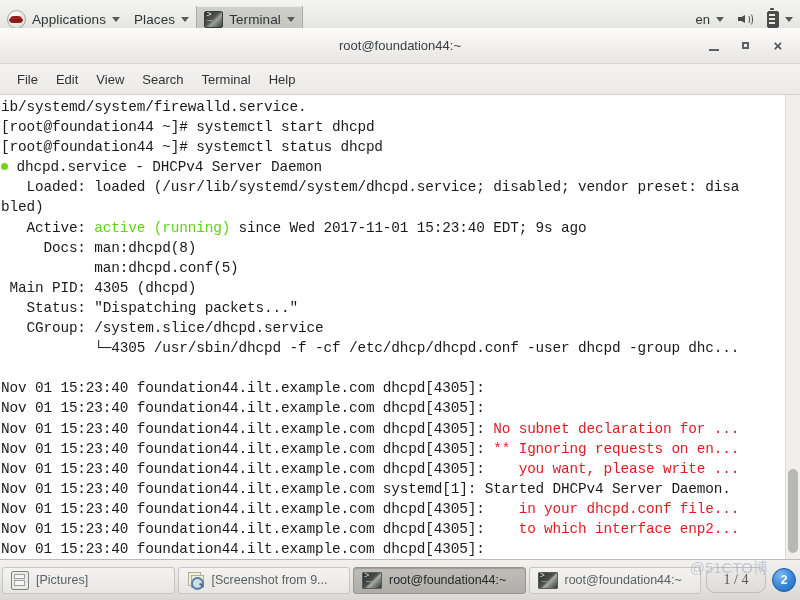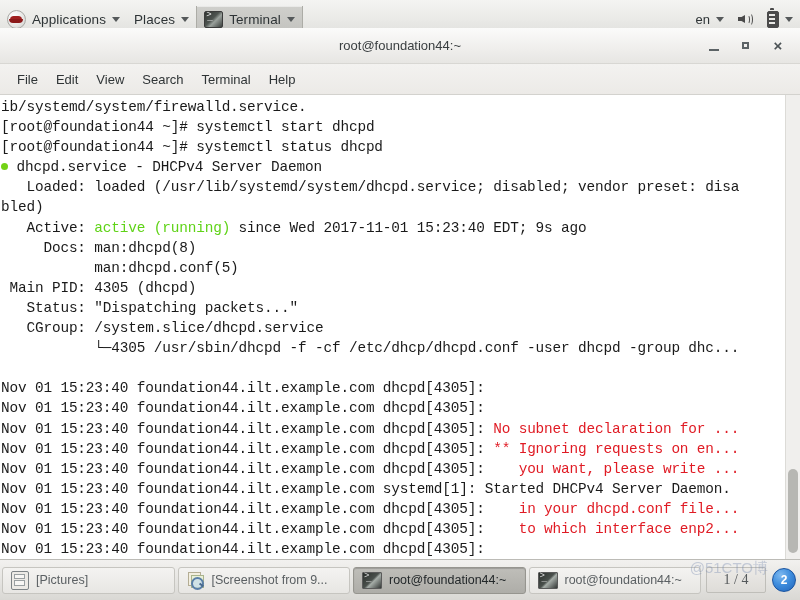--- a/index.html
+++ b/index.html
@@ -385,21 +385,21 @@
     position:absolute; left:3px; top:1px;
     font-family:"Liberation Mono", monospace; font-size:9px; color:#dcdcdc;
   }
 
   #workspace-switcher {
     height: 24px;
     min-width: 48px;
     margin-left: 2px;
     background: linear-gradient(to bottom, #eceae7 0%, #dedcd8 100%);
     border: 1px solid #bfbeb9;
-    border-radius: 2px;
+    border-radius: 9px;
     display: flex;
     align-items: center;
     justify-content: center;
     font-size: 14px;
     color: #55595b;
     font-family: "Liberation Serif", serif;
     flex: 0 0 auto;
     padding: 0 5px;
   }
   #notify-badge {

